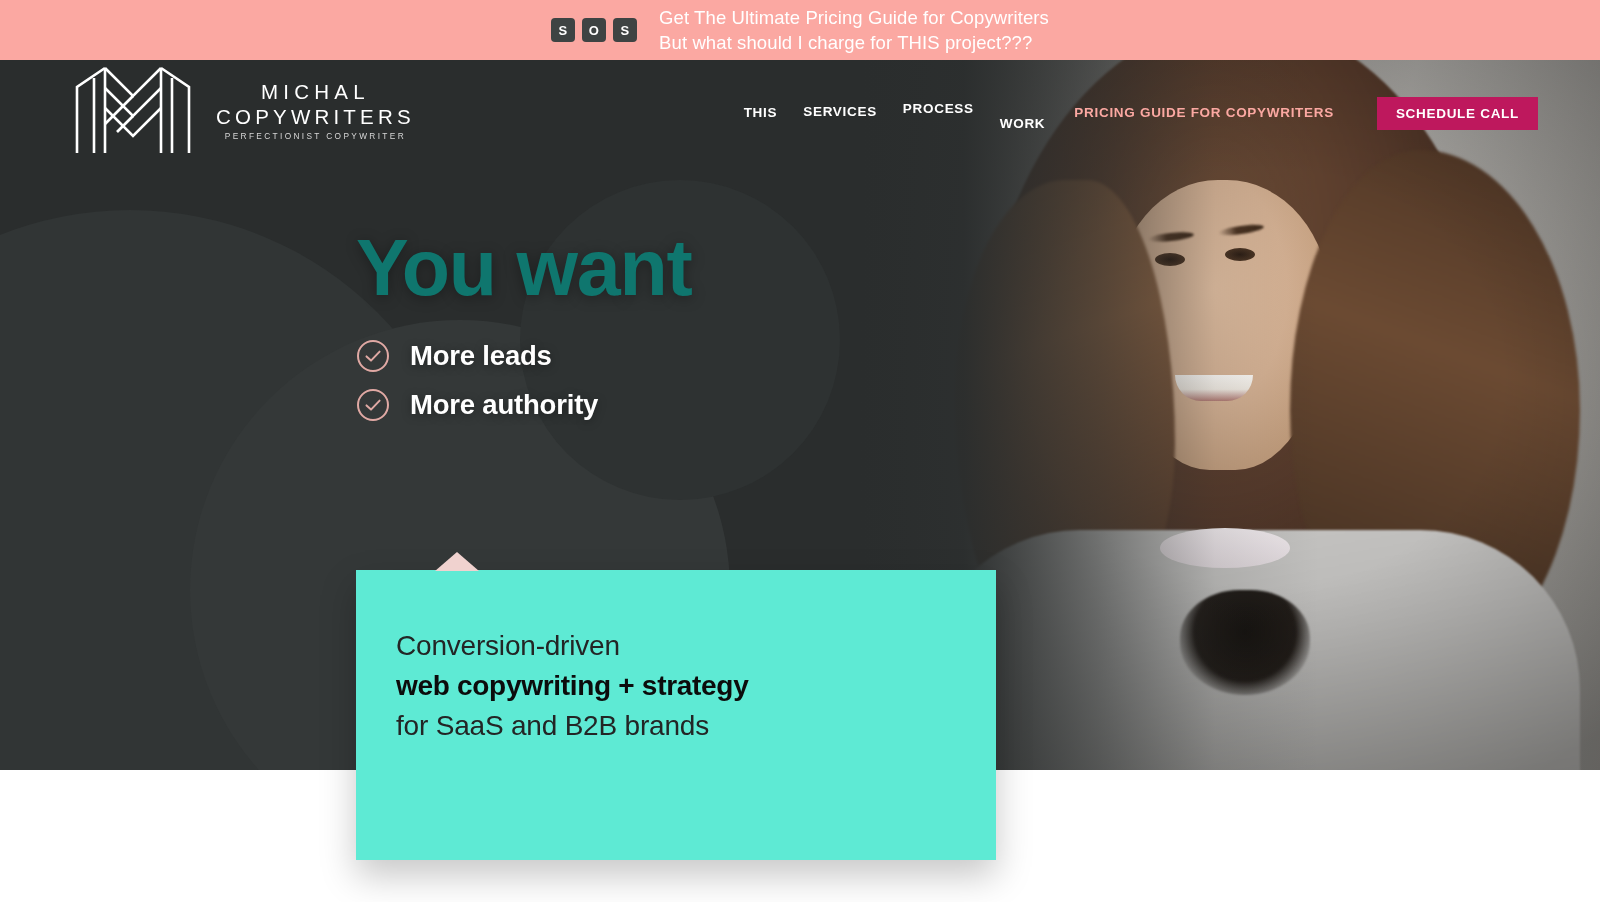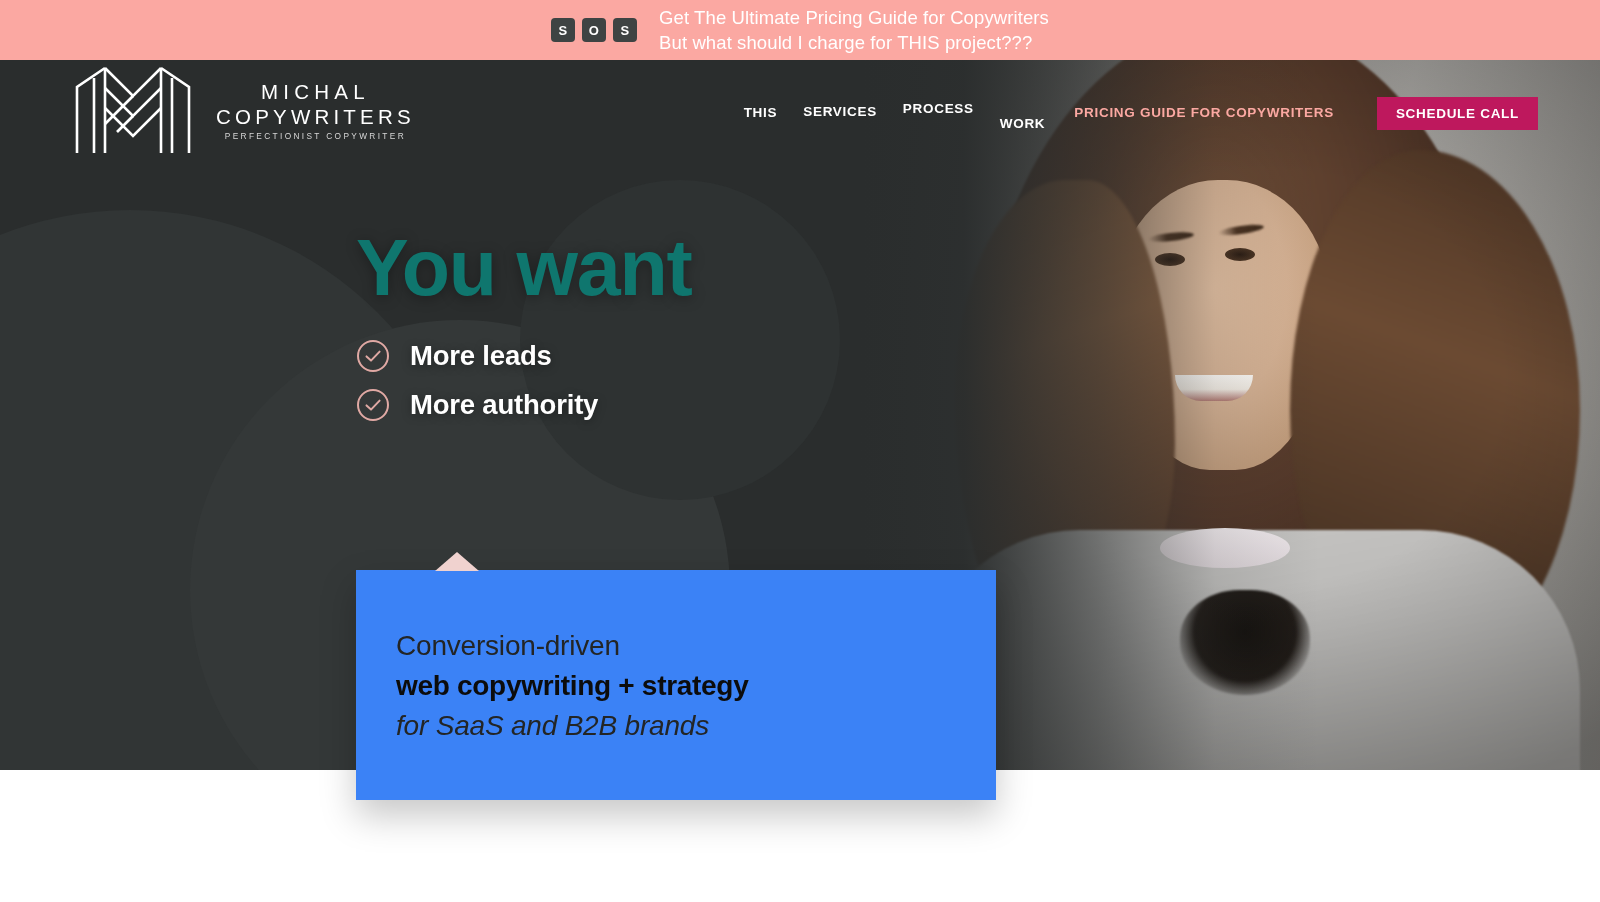--- a/index.html
+++ b/index.html
@@ -159,35 +159,35 @@
   .checklist{ margin-top:20px; }
   .check-row{ display:flex; align-items:center; gap:20px; height:49px; }
   .check-ico{ width:34px; height:34px; flex:0 0 34px; }
   .check-label{
     color:#fff; font-size:27.5px; font-weight:700; letter-spacing:-.2px;
     text-shadow:0 2px 10px rgba(0,0,0,.35);
   }
 
   
   .card{
-    position:absolute; left:356px; top:570px; width:640px; height:230px; z-index:8;
-    background:#3b82f6;
+    position:absolute; left:356px; top:570px; width:640px; height:290px; z-index:8;
+    background:#5eead4;
     box-shadow:0 16px 34px rgba(0,0,0,.22);
   }
   .card-notch{
     position:absolute; left:79px; top:-18px;
     width:0; height:0;
     border-left:22px solid transparent;
     border-right:22px solid transparent;
     border-bottom:19px solid #f0d2cf;
   }
   .card-inner{ padding:56px 0 0 40px; }
   .card-l1{ color:#232525; font-size:28px; font-weight:400; line-height:40px; letter-spacing:-.2px;}
   .card-l2{ color:#0c0c0c; font-size:28px; font-weight:700; line-height:40px; letter-spacing:-.3px;}
-  .card-l3{ color:#232525; font-size:28px; font-weight:400; line-height:40px; letter-spacing:-.2px;font-style:italic;}
+  .card-l3{ color:#232525; font-size:28px; font-weight:400; line-height:40px; letter-spacing:-.2px;}
   .card-btn{
     margin-top:24px;
     display:inline-flex; align-items:center; justify-content:center; gap:22px;
     background:#5dc2c4; color:#fff;
     width:367px; height:53px;
     font-size:20.5px; font-weight:700; letter-spacing:.6px;
     text-decoration:none;
     box-shadow:0 6px 14px rgba(0,0,0,.16);
   }
   .card-btn .arrow{ width:23px; height:23px; display:block; }

